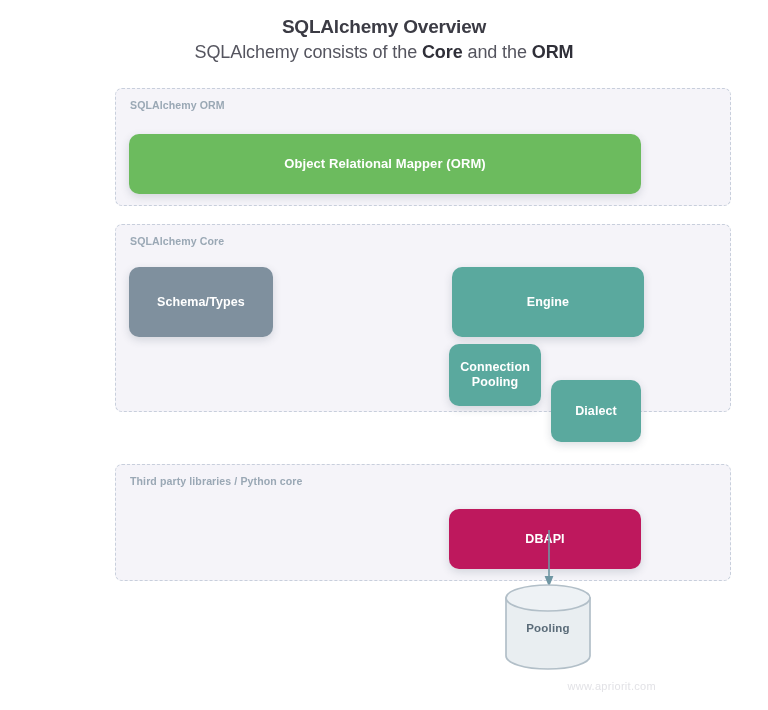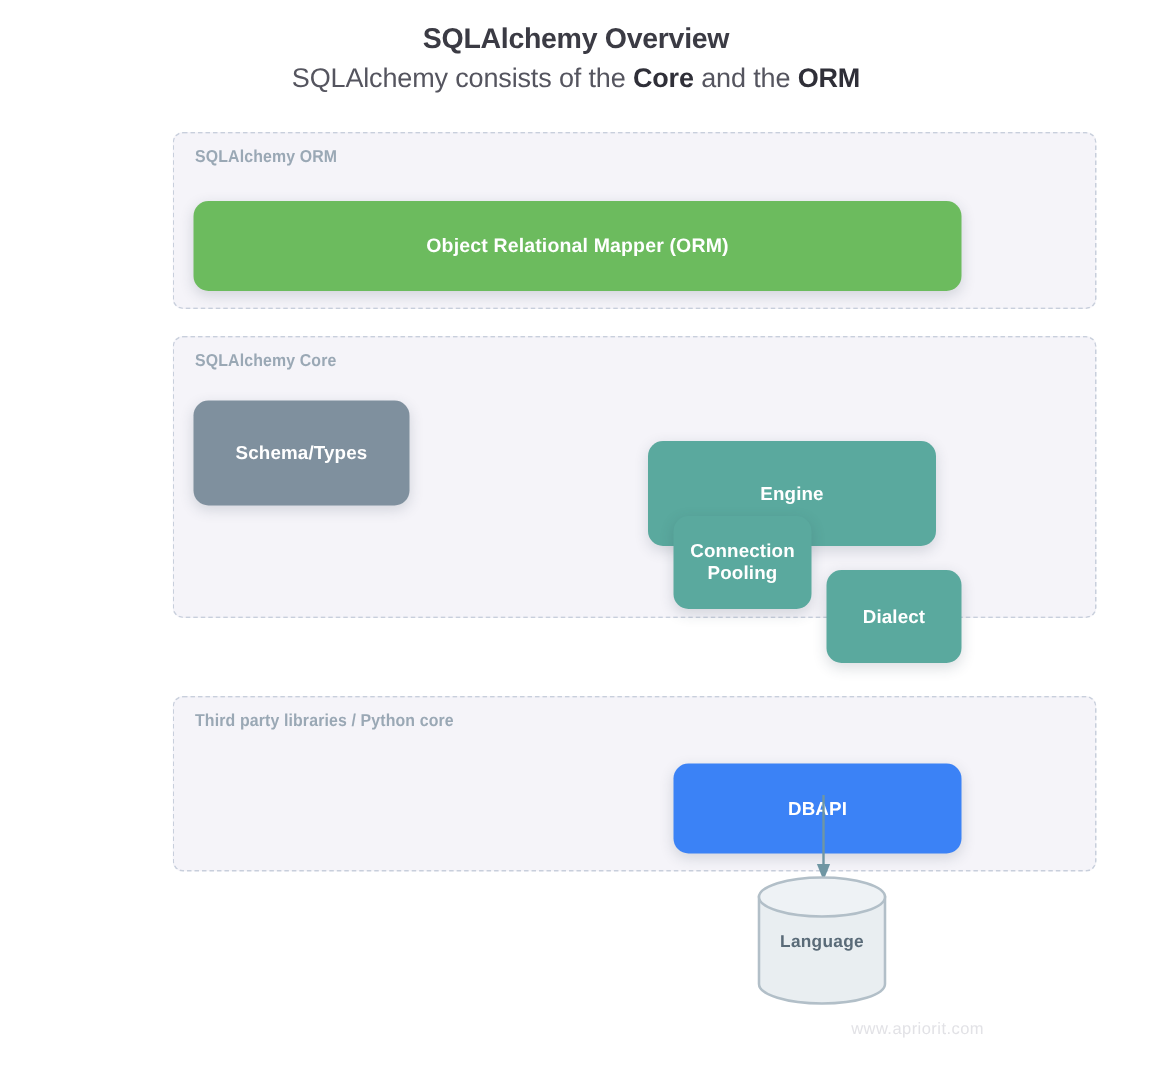--- a/index.html
+++ b/index.html
@@ -93,40 +93,39 @@
     left: 13px; top: 42px;
     width: 144px; height: 70px;
     background: #7f909e;
   }
   #blk-sql {
     left: 172px; top: 42px;
     width: 146px; height: 70px;
     background: #f47b38;
   }
   #blk-engine {
-    left: 316px; top: 42px;
+    left: 336px; top: 42px;
     width: 192px; height: 70px;
     background: #5aa99e;
-    margin-top: 27px;
   }
   #blk-pool {
     left: 333px; top: 119px;
     width: 92px; height: 62px;
     background: #5aa99e;
   }
   #blk-dialect {
     left: 435px; top: 119px;
     width: 90px; height: 62px;
     background: #5aa99e;
     margin-top: 36px;
   }
   #blk-dbapi {
     left: 333px; top: 44px;
     width: 192px; height: 60px;
-    background: #3b82f6;
+    background: #be185d;
   }
 
   
   #arrow {
     position: absolute;
     left: 540px; top: 530px;
     width: 18px; height: 58px;
   }
 
   
@@ -184,17 +183,17 @@
 
   <svg id="arrow" viewBox="0 0 18 58">
     <line x1="9" y1="0" x2="9" y2="48" stroke="#6f96a3" stroke-width="1.6"></line>
     <polygon points="9,57 4.6,46 13.4,46" fill="#6f96a3"></polygon>
   </svg>
 
   <svg id="db-cylinder" viewBox="0 0 90 86">
     <path d="M3 14 L3 72 A42 13 0 0 0 87 72 L87 14 Z" fill="#e9eef1" stroke="#b2bfc8" stroke-width="1.7"></path>
     <ellipse cx="45" cy="14" rx="42" ry="13" fill="#eef2f5" stroke="#b2bfc8" stroke-width="1.7"></ellipse>
   </svg>
-  <div id="db-label">Language</div>
+  <div id="db-label">Pooling</div>
 
   <div class="watermark">www.apriorit.com</div>
 
 </div>
 
 </body></html>

